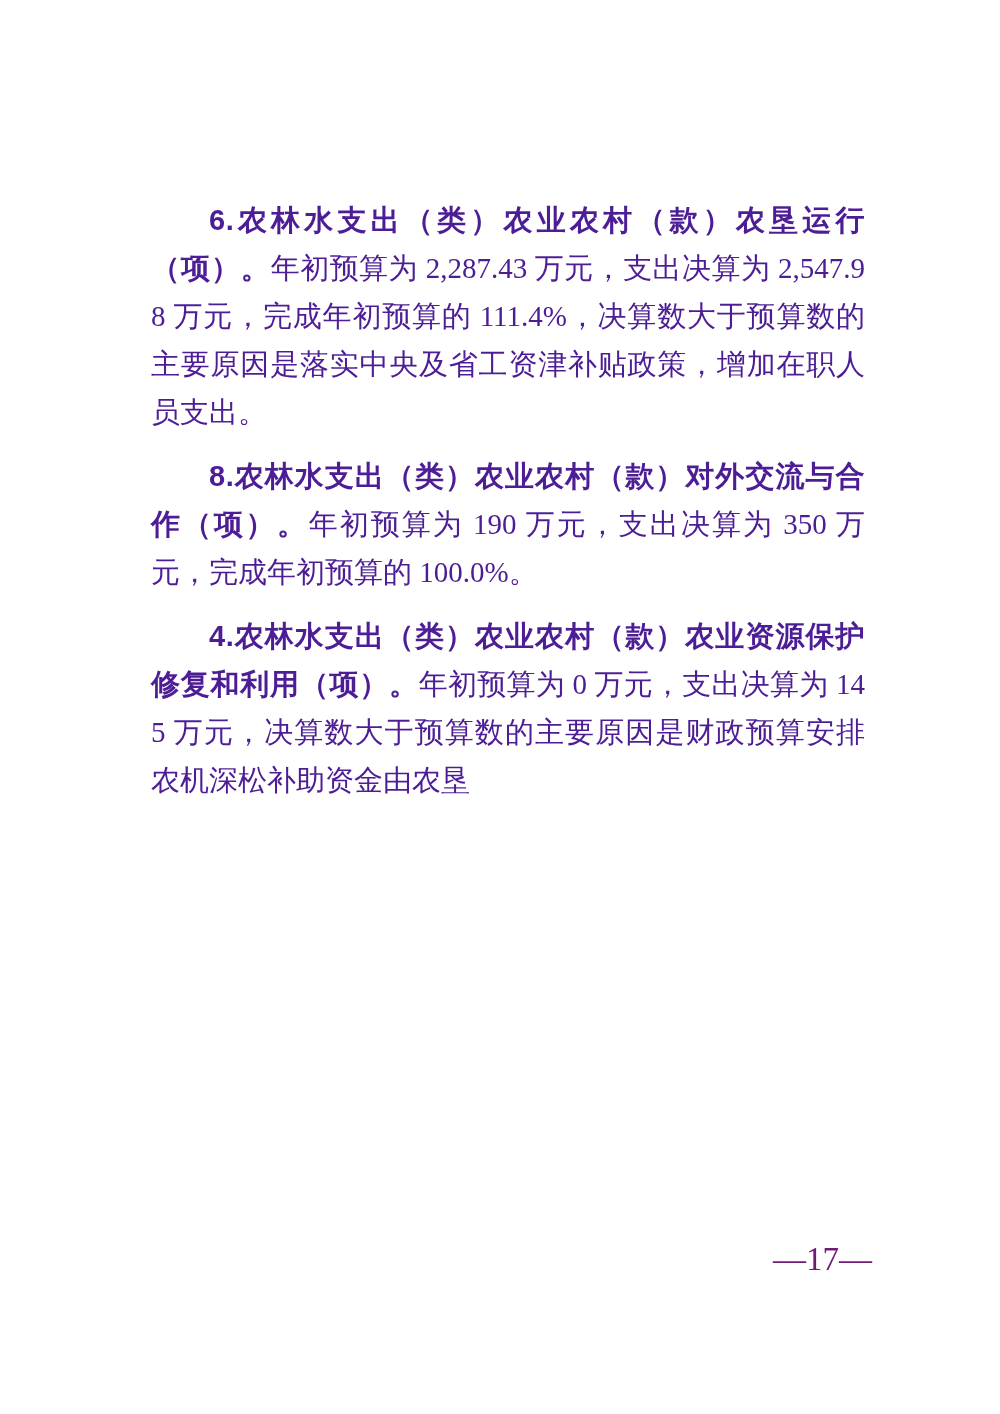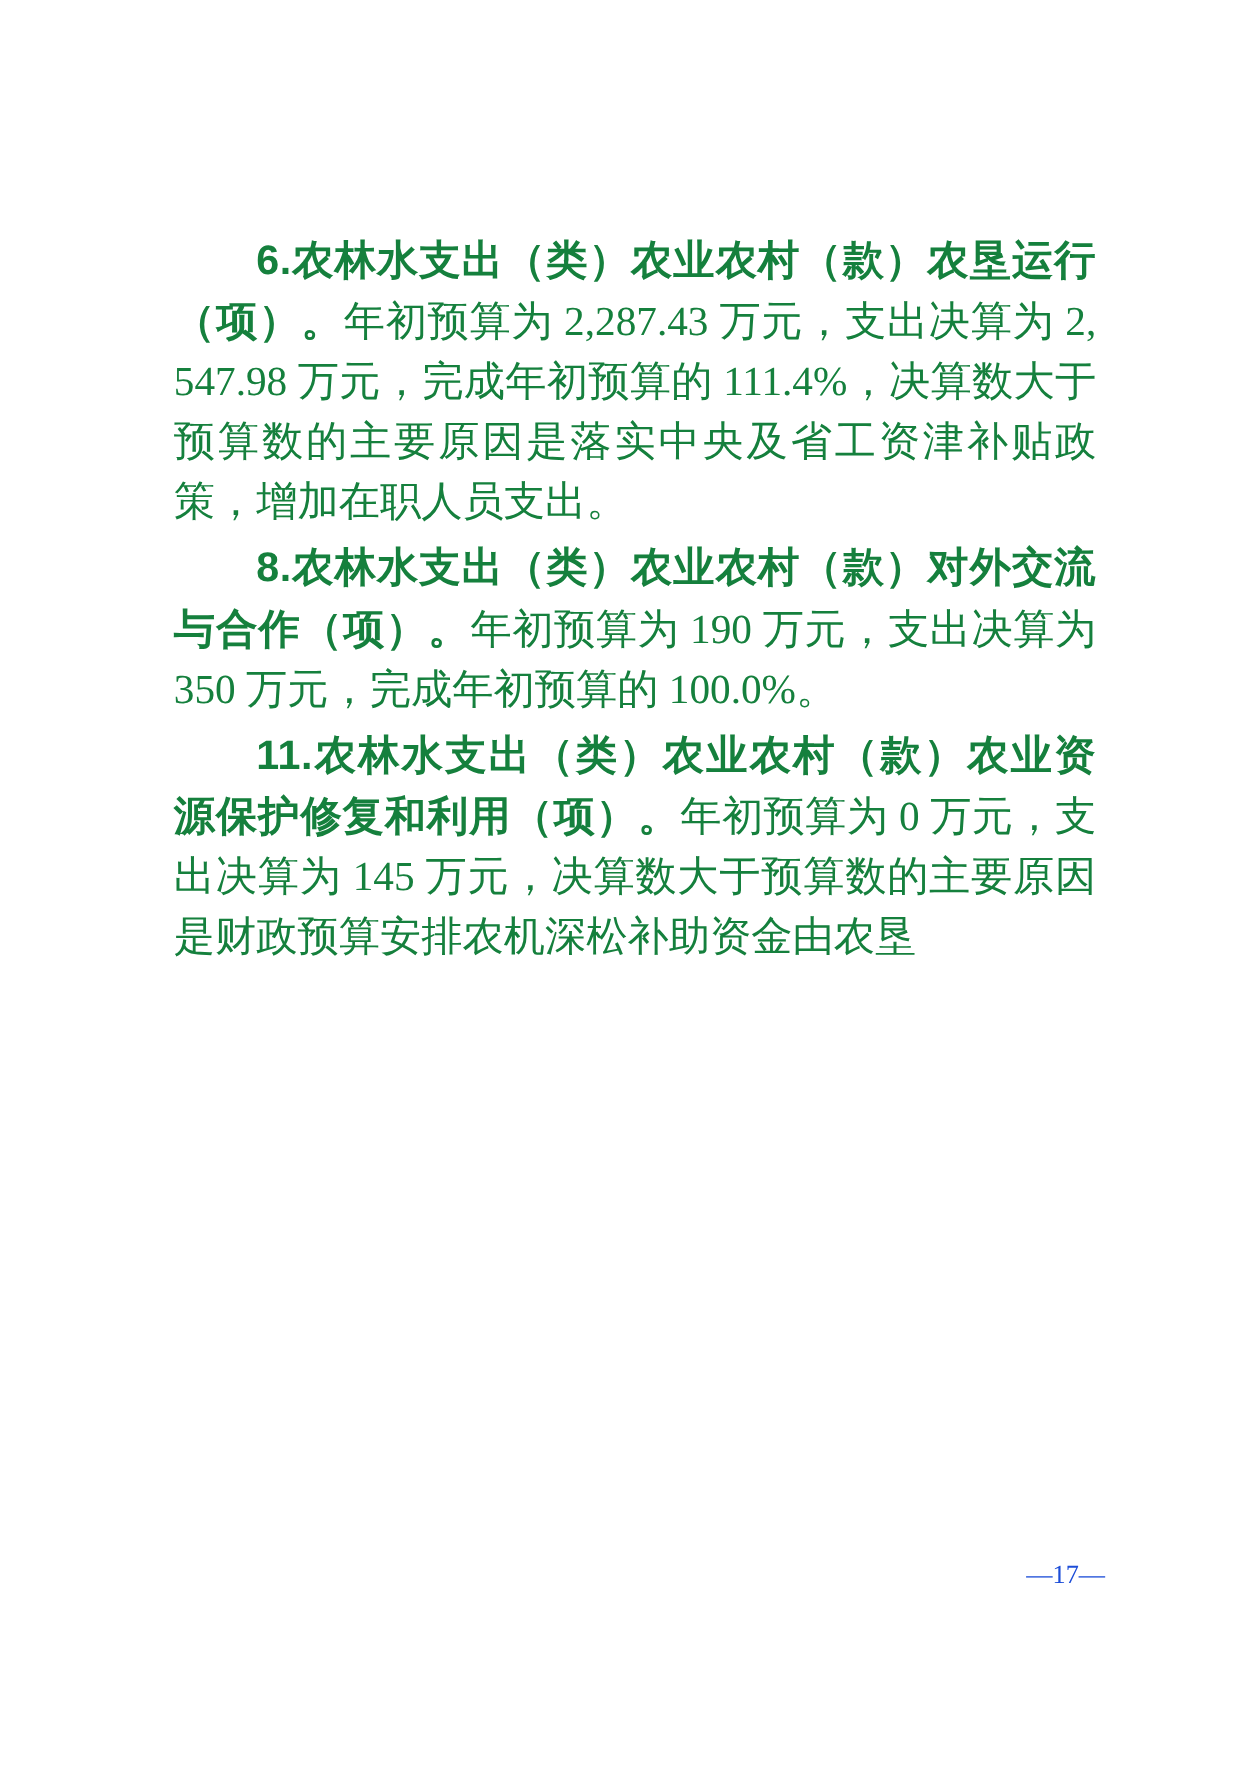--- a/index.html
+++ b/index.html
@@ -15,51 +15,51 @@
     overflow: hidden;
     color: #000000;
   }
   .content {
     position: absolute;
     left: 135px;
     top: 180px;
     width: 746px;
   }
   .para {
-    margin: 4px;
+    margin: 16px;
     font-family: "Liberation Serif", "DejaVu Serif", serif;
-    font-size: 33px;
+    font-size: 29px;
     line-height: 48px;
     text-align: justify;
     text-justify: inter-character;
     text-indent: 2em;
-    color: #15803d;
+    color: #4c1d95;
     word-break: break-all;
   }
   .para .heading {
     font-family: "Liberation Sans", "DejaVu Sans", sans-serif;
     font-weight: bold;
     letter-spacing: 0.5px;
   }
   .para .body-text {
     font-weight: normal;
   }
   .page-number {
     position: absolute;
     top: 1243px;
-    right: 116px;
+    right: 128px;
     font-family: "Liberation Serif", "DejaVu Serif", serif;
-    font-size: 21px;
+    font-size: 33px;
     line-height: 32px;
-    color: #1d4ed8;
+    color: #701a75;
   }
 </style>
 </head>
 <body>
 
 <div class="page">
   <div class="content">
     <p class="para"><span class="heading">6.农林水支出（类）农业农村（款）农垦运行（项）。</span><span class="body-text">年初预算为 2,287.43 万元，支出决算为 2,547.98 万元，完成年初预算的 111.4%，决算数大于预算数的主要原因是落实中央及省工资津补贴政策，增加在职人员支出。</span></p>
     <p class="para"><span class="heading">8.农林水支出（类）农业农村（款）对外交流与合作（项）。</span><span class="body-text">年初预算为 190 万元，支出决算为 350 万元，完成年初预算的 100.0%。</span></p>
-    <p class="para"><span class="heading">11.农林水支出（类）农业农村（款）农业资源保护修复和利用（项）。</span><span class="body-text">年初预算为 0 万元，支出决算为 145 万元，决算数大于预算数的主要原因是财政预算安排农机深松补助资金由农垦</span></p>
+    <p class="para"><span class="heading">4.农林水支出（类）农业农村（款）农业资源保护修复和利用（项）。</span><span class="body-text">年初预算为 0 万元，支出决算为 145 万元，决算数大于预算数的主要原因是财政预算安排农机深松补助资金由农垦</span></p>
   </div>
   <div class="page-number">—17—</div>
 </div>
 
 </body></html>

